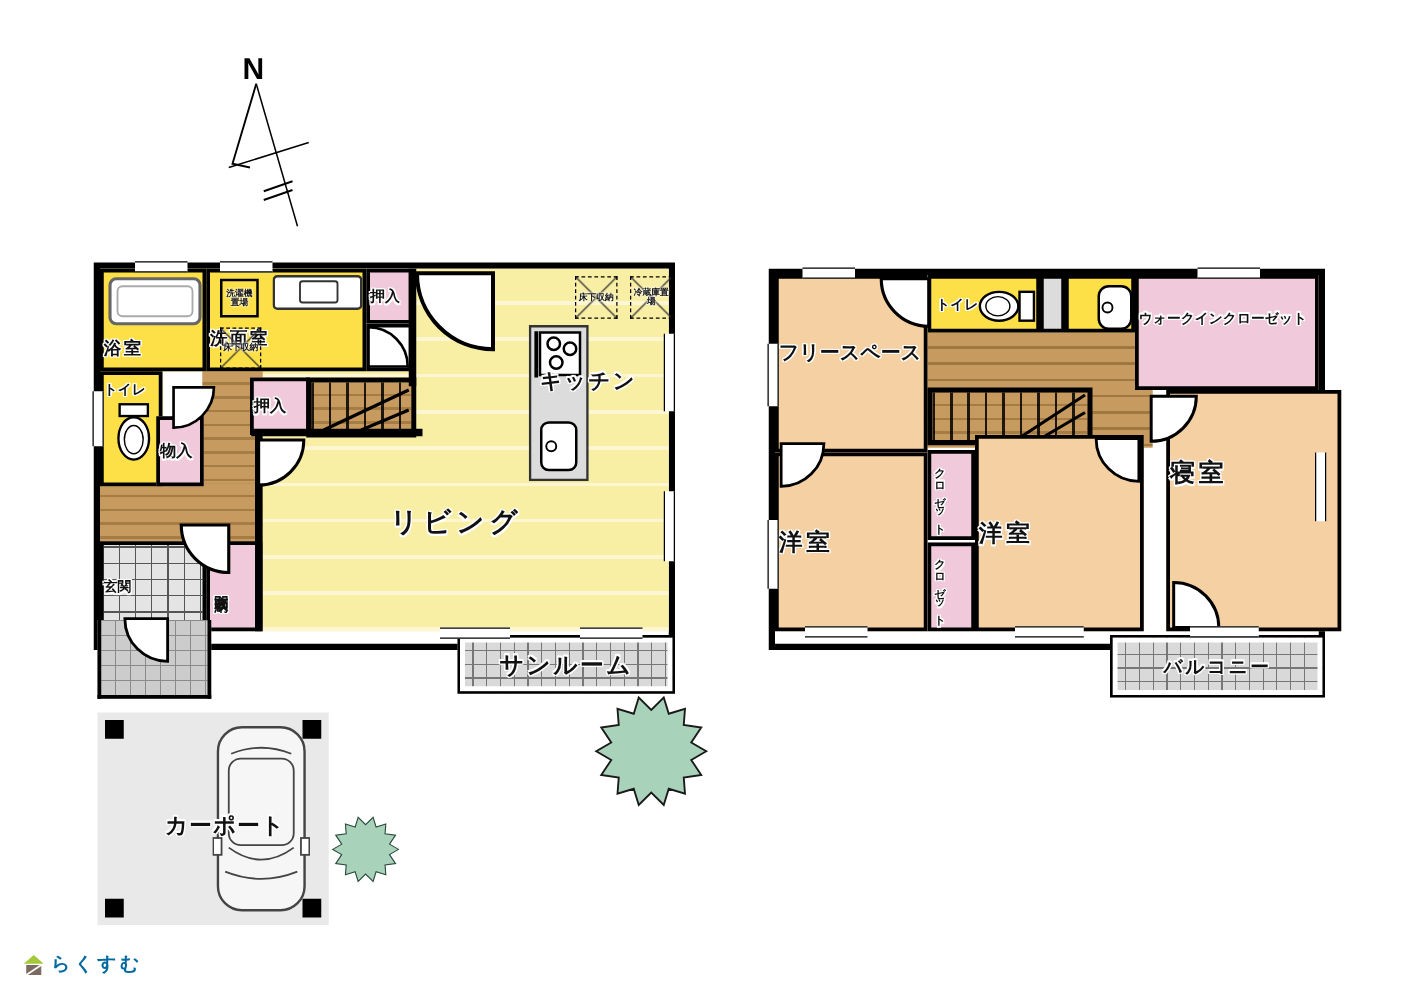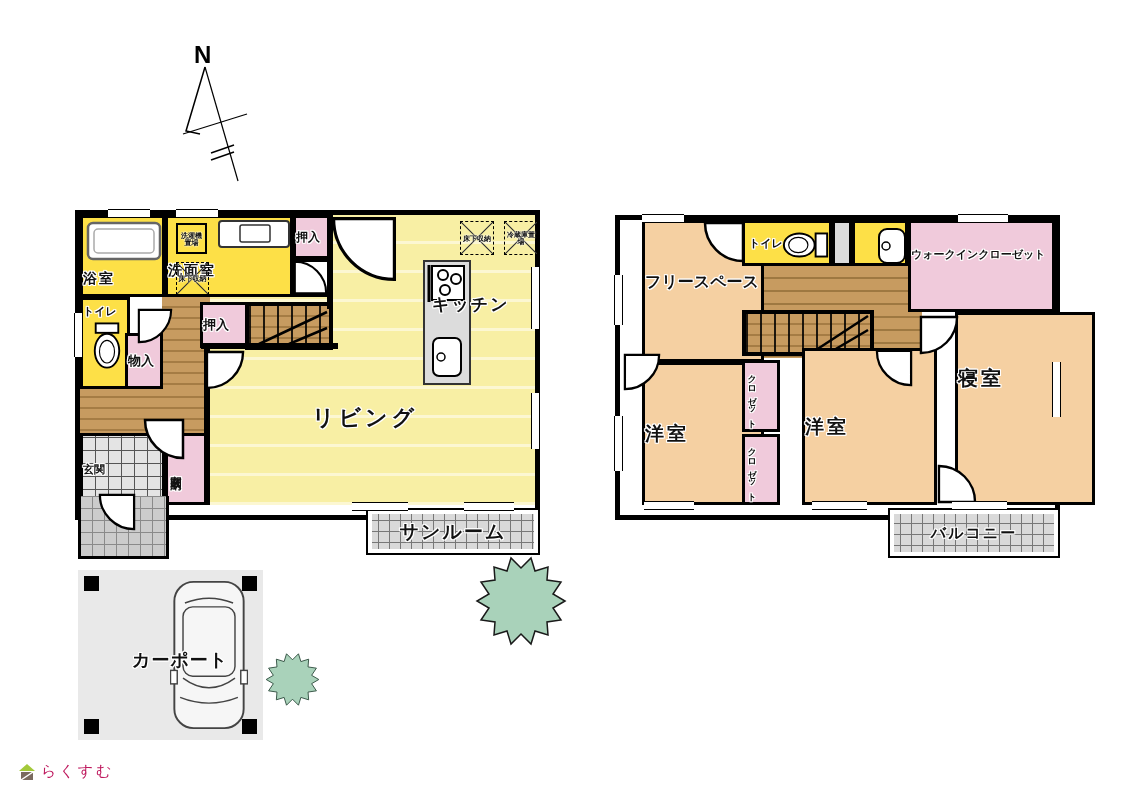--- a/index.html
+++ b/index.html
@@ -4,21 +4,21 @@
 <style>
   html,body{margin:0;padding:0;background:#fff;}
   #canvas{position:relative;width:1122px;height:793px;background:#fff;overflow:hidden;
           font-family:"Liberation Sans","DejaVu Sans",sans-serif;}
   .plan{position:absolute;border:5px solid #000;background:#fff;}
   .room{position:absolute;box-sizing:border-box;border:3px solid #000;display:flex;
         align-items:center;justify-content:flex-start;}
   .noborder{border:none;}
   .blue{background:#fde047;}
   .pink{background:#F0CADB;}
-  .tan{background:#F5D0A2;margin-left:22px;}
+  .tan{background:#F5D0A2;}
   .yellow{background:repeating-linear-gradient(180deg,#F8EFA4 0 26px,#FCF7D2 26px 29px);}
   .wood{background:repeating-linear-gradient(180deg,#C79B60 0 9px,#A57C44 9px 11px),#C79B60;}
   .wood2{background:repeating-linear-gradient(180deg,#C79B60 0 11px,#9E7841 11px 13px),#C79B60;}
   .grid-lite{background-color:#E4E4E4;
      background-image:repeating-linear-gradient(0deg,transparent 0 12px,#555 12px 13px),
                       repeating-linear-gradient(90deg,transparent 0 12px,#555 12px 13px);}
   .grid-dark{background-color:#CCCCCC;
      background-image:repeating-linear-gradient(0deg,transparent 0 11px,#8a8a8a 11px 12px),
                       repeating-linear-gradient(90deg,transparent 0 11px,#8a8a8a 11px 12px);}
   .grid-out{position:absolute;box-sizing:border-box;border:2.5px solid #000;
@@ -297,16 +297,16 @@
   <svg class="abs" style="left:265px;top:652px;width:55px;height:55px" viewBox="0 0 92 92">
     <polygon points="90,46 78,53 86,65 72,67 73,80 60,76 56,89 46,79 36,89 32,76 19,80 20,67 6,65 14,53 2,46 14,39 6,27 20,25 19,12 32,16 36,3 46,13 56,3 60,16 73,12 72,25 86,27 78,39" fill="#A9D2BA" stroke="#2a4a3a" stroke-width="1.5"></polygon>
   </svg>
 
   <div class="abs" style="left:18px;top:762px;display:flex;align-items:center;gap:5px">
     <svg style="width:18px;height:18px" viewBox="0 0 18 18">
       <polygon points="9,1 1,8 17,8" fill="#A3C93A"></polygon>
       <rect x="3" y="9" width="12" height="8" fill="#7A6A5F"></rect>
       <line x1="3" y1="17" x2="15" y2="9" stroke="#fff" stroke-width="1.5"></line>
     </svg>
-    <span style="font-size:15px;font-weight:normal;color:#be185d;letter-spacing:3px">らくすむ</span>
+    <span style="font-size:15px;font-weight:bold;color:#0369a1;letter-spacing:3px">らくすむ</span>
   </div>
 
 </div>
 
 </body></html>

